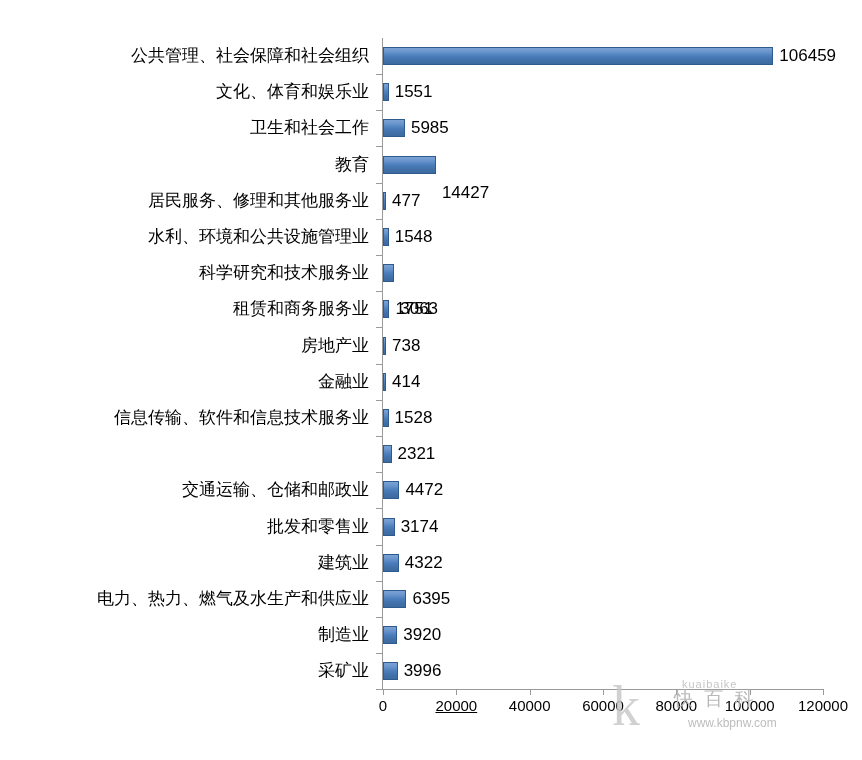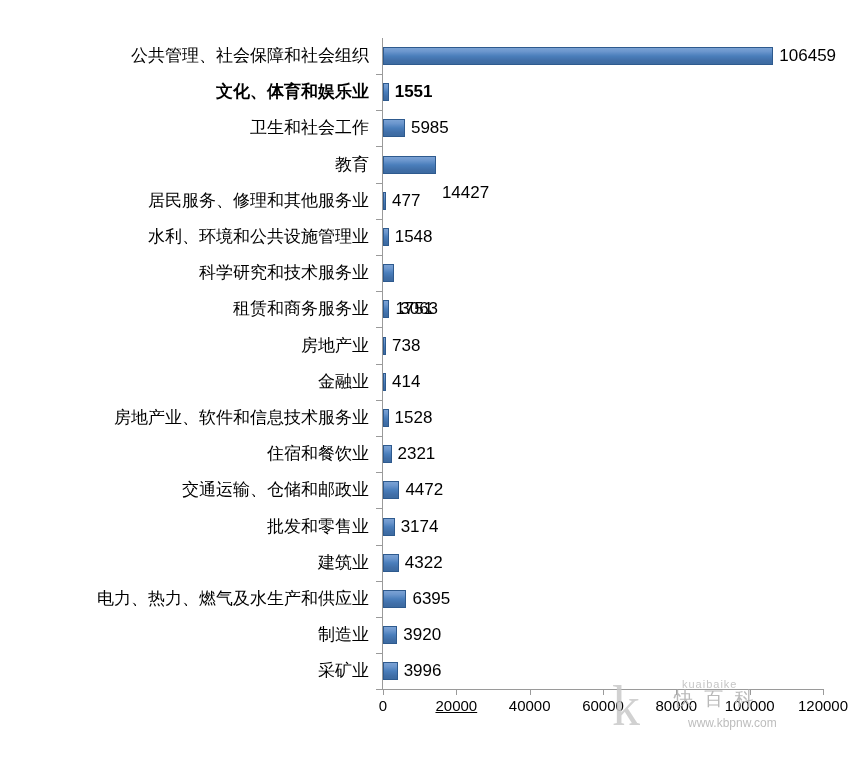--- a/index.html
+++ b/index.html
@@ -151,21 +151,21 @@
 
   <div class="axis-line-y"></div>
   <div class="axis-line-x"></div>
 
   <div id="rows">
       <div class="row" style="top: 38px;">
         <div class="cat-label">公共管理、社会保障和社会组织</div>
         <div class="bar" style="width: 390.35px;"></div>
         <div class="val-label" style="left: 779.35px;">106459</div>
       </div>
-      <div class="row" style="top: 74.2px; font-weight: bold;">
+      <div class="row" style="top: 74.2px;">
         <div class="cat-label">文化、体育和娱乐业</div>
         <div class="bar" style="width: 5.687px;"></div>
         <div class="val-label" style="left: 394.687px;">1551</div>
       </div>
       <div class="row" style="top: 110.4px;">
         <div class="cat-label">卫生和社会工作</div>
         <div class="bar" style="width: 21.945px;"></div>
         <div class="val-label" style="left: 410.945px;">5985</div>
       </div>
       <div class="row" style="top: 146.6px;">
@@ -197,26 +197,25 @@
         <div class="cat-label">房地产业</div>
         <div class="bar" style="width: 3px;"></div>
         <div class="val-label" style="left: 392px;">738</div>
       </div>
       <div class="row" style="top: 363.8px;">
         <div class="cat-label">金融业</div>
         <div class="bar" style="width: 3px;"></div>
         <div class="val-label" style="left: 392px;">414</div>
       </div>
       <div class="row" style="top: 400px;">
-        <div class="cat-label">房地产业、软件和信息技术服务业</div>
+        <div class="cat-label">信息传输、软件和信息技术服务业</div>
         <div class="bar" style="width: 5.60267px;"></div>
         <div class="val-label" style="left: 394.603px;">1528</div>
       </div>
       <div class="row" style="top: 436.2px;">
-        <div class="cat-label">住宿和餐饮业</div>
         <div class="bar" style="width: 8.51033px;"></div>
         <div class="val-label" style="left: 397.51px;">2321</div>
       </div>
       <div class="row" style="top: 472.4px;">
         <div class="cat-label">交通运输、仓储和邮政业</div>
         <div class="bar" style="width: 16.3973px;"></div>
         <div class="val-label" style="left: 405.397px;">4472</div>
       </div>
       <div class="row" style="top: 508.6px;">
         <div class="cat-label">批发和零售业</div>

